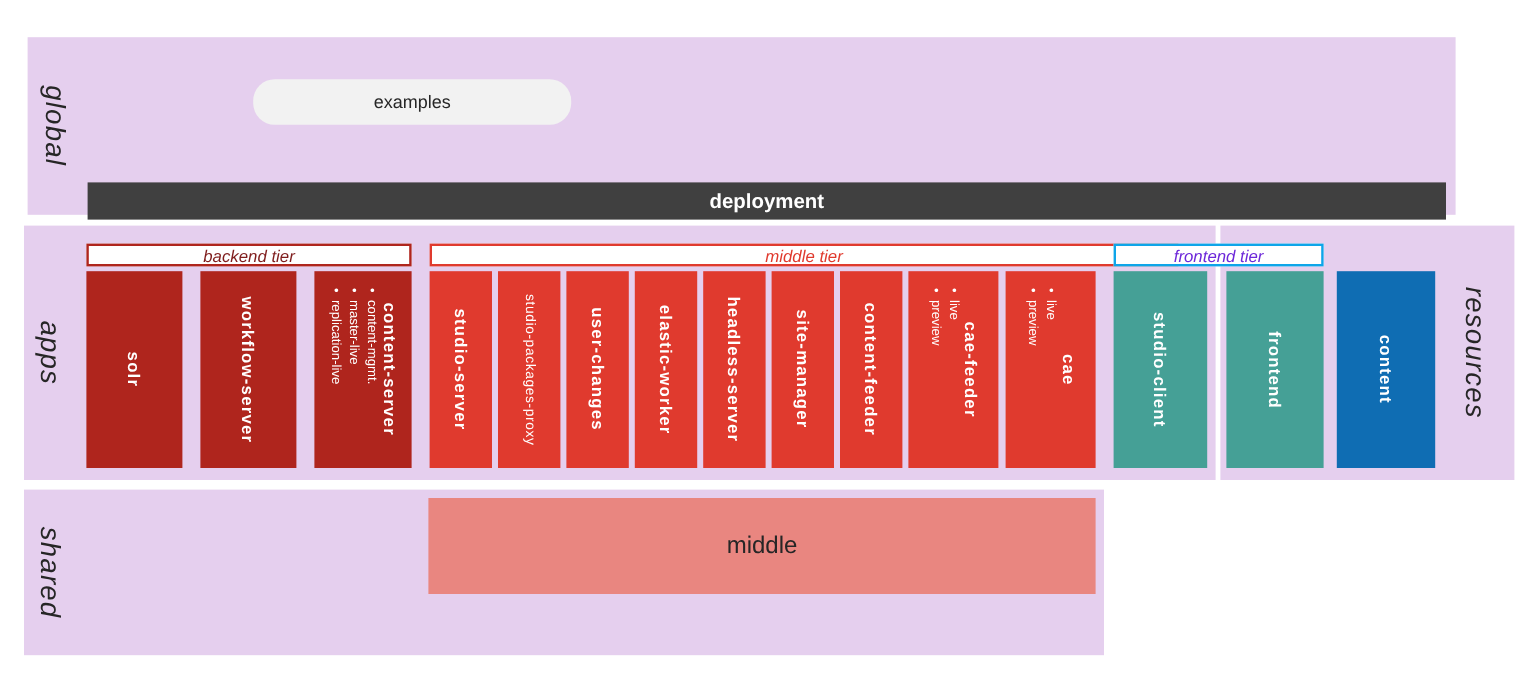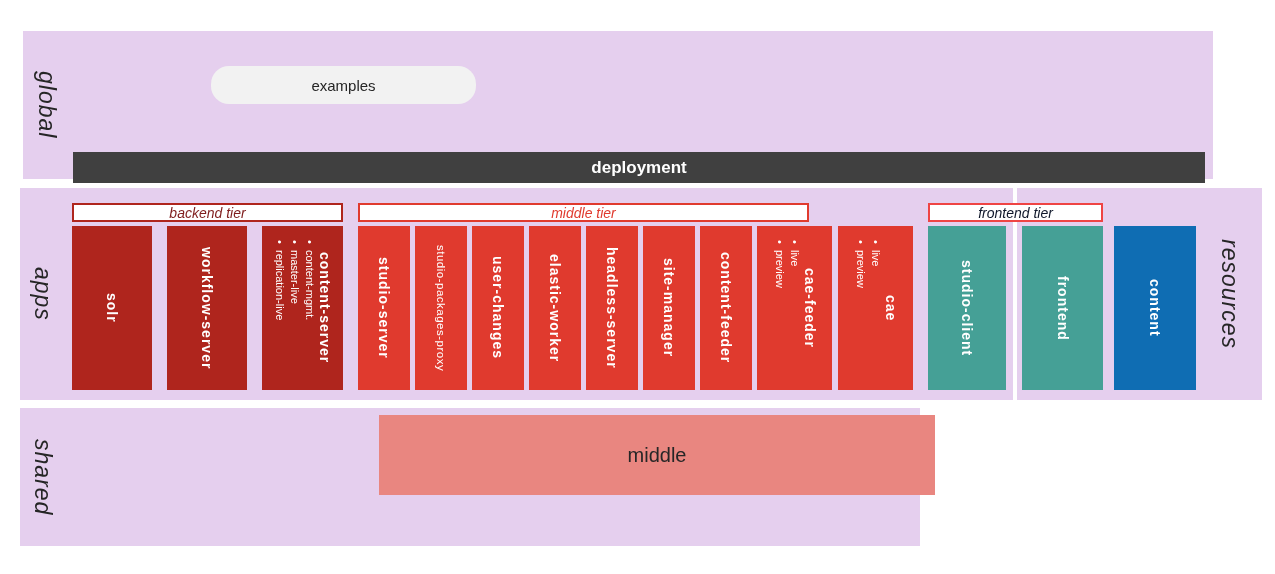--- a/index.html
+++ b/index.html
@@ -8,34 +8,34 @@
   .side-label{position:absolute;top:0;bottom:0;display:flex;align-items:center;justify-content:center;
     writing-mode:vertical-rl;font-style:italic;font-size:23px;color:#262626;letter-spacing:1px;}
   .gray-box{position:absolute;background:#f2f2f2;display:flex;align-items:center;justify-content:center;
     font-size:15px;color:#262626;border-radius:18px;}
   .deploy-bar{position:absolute;background:#404040;display:flex;align-items:center;justify-content:center;
     color:#fff;font-weight:bold;font-size:17px;}
   .tier-label{position:absolute;height:19px;background:#fff;display:flex;align-items:center;justify-content:center;
     font-style:italic;font-size:14px;z-index:2;box-sizing:border-box;}
   .tier-backend{border:2px solid #af251d;color:#7f1d1d;}
   .tier-middle{border:2px solid #e03a2e;color:#e03a2e;}
-  .tier-frontend{border:2px solid #ef4444;color:#0f172a;}
+  .tier-frontend{border:2px solid #0ea5e9;color:#6d28d9;}
   .col{position:absolute;top:38px;height:164px;writing-mode:vertical-rl;display:flex;flex-direction:column;
     align-items:center;justify-content:center;box-sizing:border-box;}
   .col-backend{background:#af251d;}
   .col-middle{background:#e03a2e;}
   .col-teal{background:#45a096;}
   .col-blue{background:#0f6db3;}
   .col-title{font-weight:bold;font-size:14px;letter-spacing:1px;color:#fff;white-space:nowrap;}
   .col-title.small{font-weight:normal;font-size:11.5px;letter-spacing:0.5px;}
   .col-bullets{align-self:flex-start;padding-top:14px;font-size:11px;color:#fff;margin:0 0 0 0;list-style:none;}
   .col-bullets .bullet{line-height:15px;white-space:nowrap;}
   .col-bullets .bullet::before{content:"•  ";white-space:pre;}
   .shared-yellow{position:absolute;background:#f4eb6a;display:flex;align-items:flex-end;justify-content:center;}
-  .shared-salmon{position:absolute;background:#e98680;display:flex;align-items:center;justify-content:center;margin-left:22px;}
+  .shared-salmon{position:absolute;background:#e98680;display:flex;align-items:center;justify-content:center;}
   .shared-text{font-size:20px;color:#262626;}
   .common-text-row{height:43px;display:flex;align-items:center;}
 </style>
 </head>
 <body>
 
 <div class="canvas">
 
   <div class="panel" style="left:23px;top:31px;width:1190px;height:148px;">
     <div class="side-label" style="left:0;width:46px;">global</div>
@@ -46,21 +46,21 @@
       <span>deployment</span>
     </div>
   </div>
 
   <div class="panel" style="left:20px;top:188px;width:993px;height:212px;">
     <div class="side-label" style="left:0;width:44px;">apps</div>
 
     <div class="tier-label tier-backend" style="left:52px;top:15px;width:271px;">
       <span>backend tier</span>
     </div>
-    <div class="tier-label tier-middle" style="left:338px;top:15px;width:451px;">
+    <div class="tier-label tier-middle" style="left:338px;top:15px;width:624px;">
       <span>middle tier</span>
     </div>
     <div class="tier-label tier-frontend" style="left:908px;top:15px;width:175px;">
       <span>frontend tier</span>
     </div>
 
     <div class="col col-backend" style="left:52px;width:80px;">
       <div class="col-title">solr</div>
     </div>
     <div class="col col-backend" style="left:147px;width:80px;">

